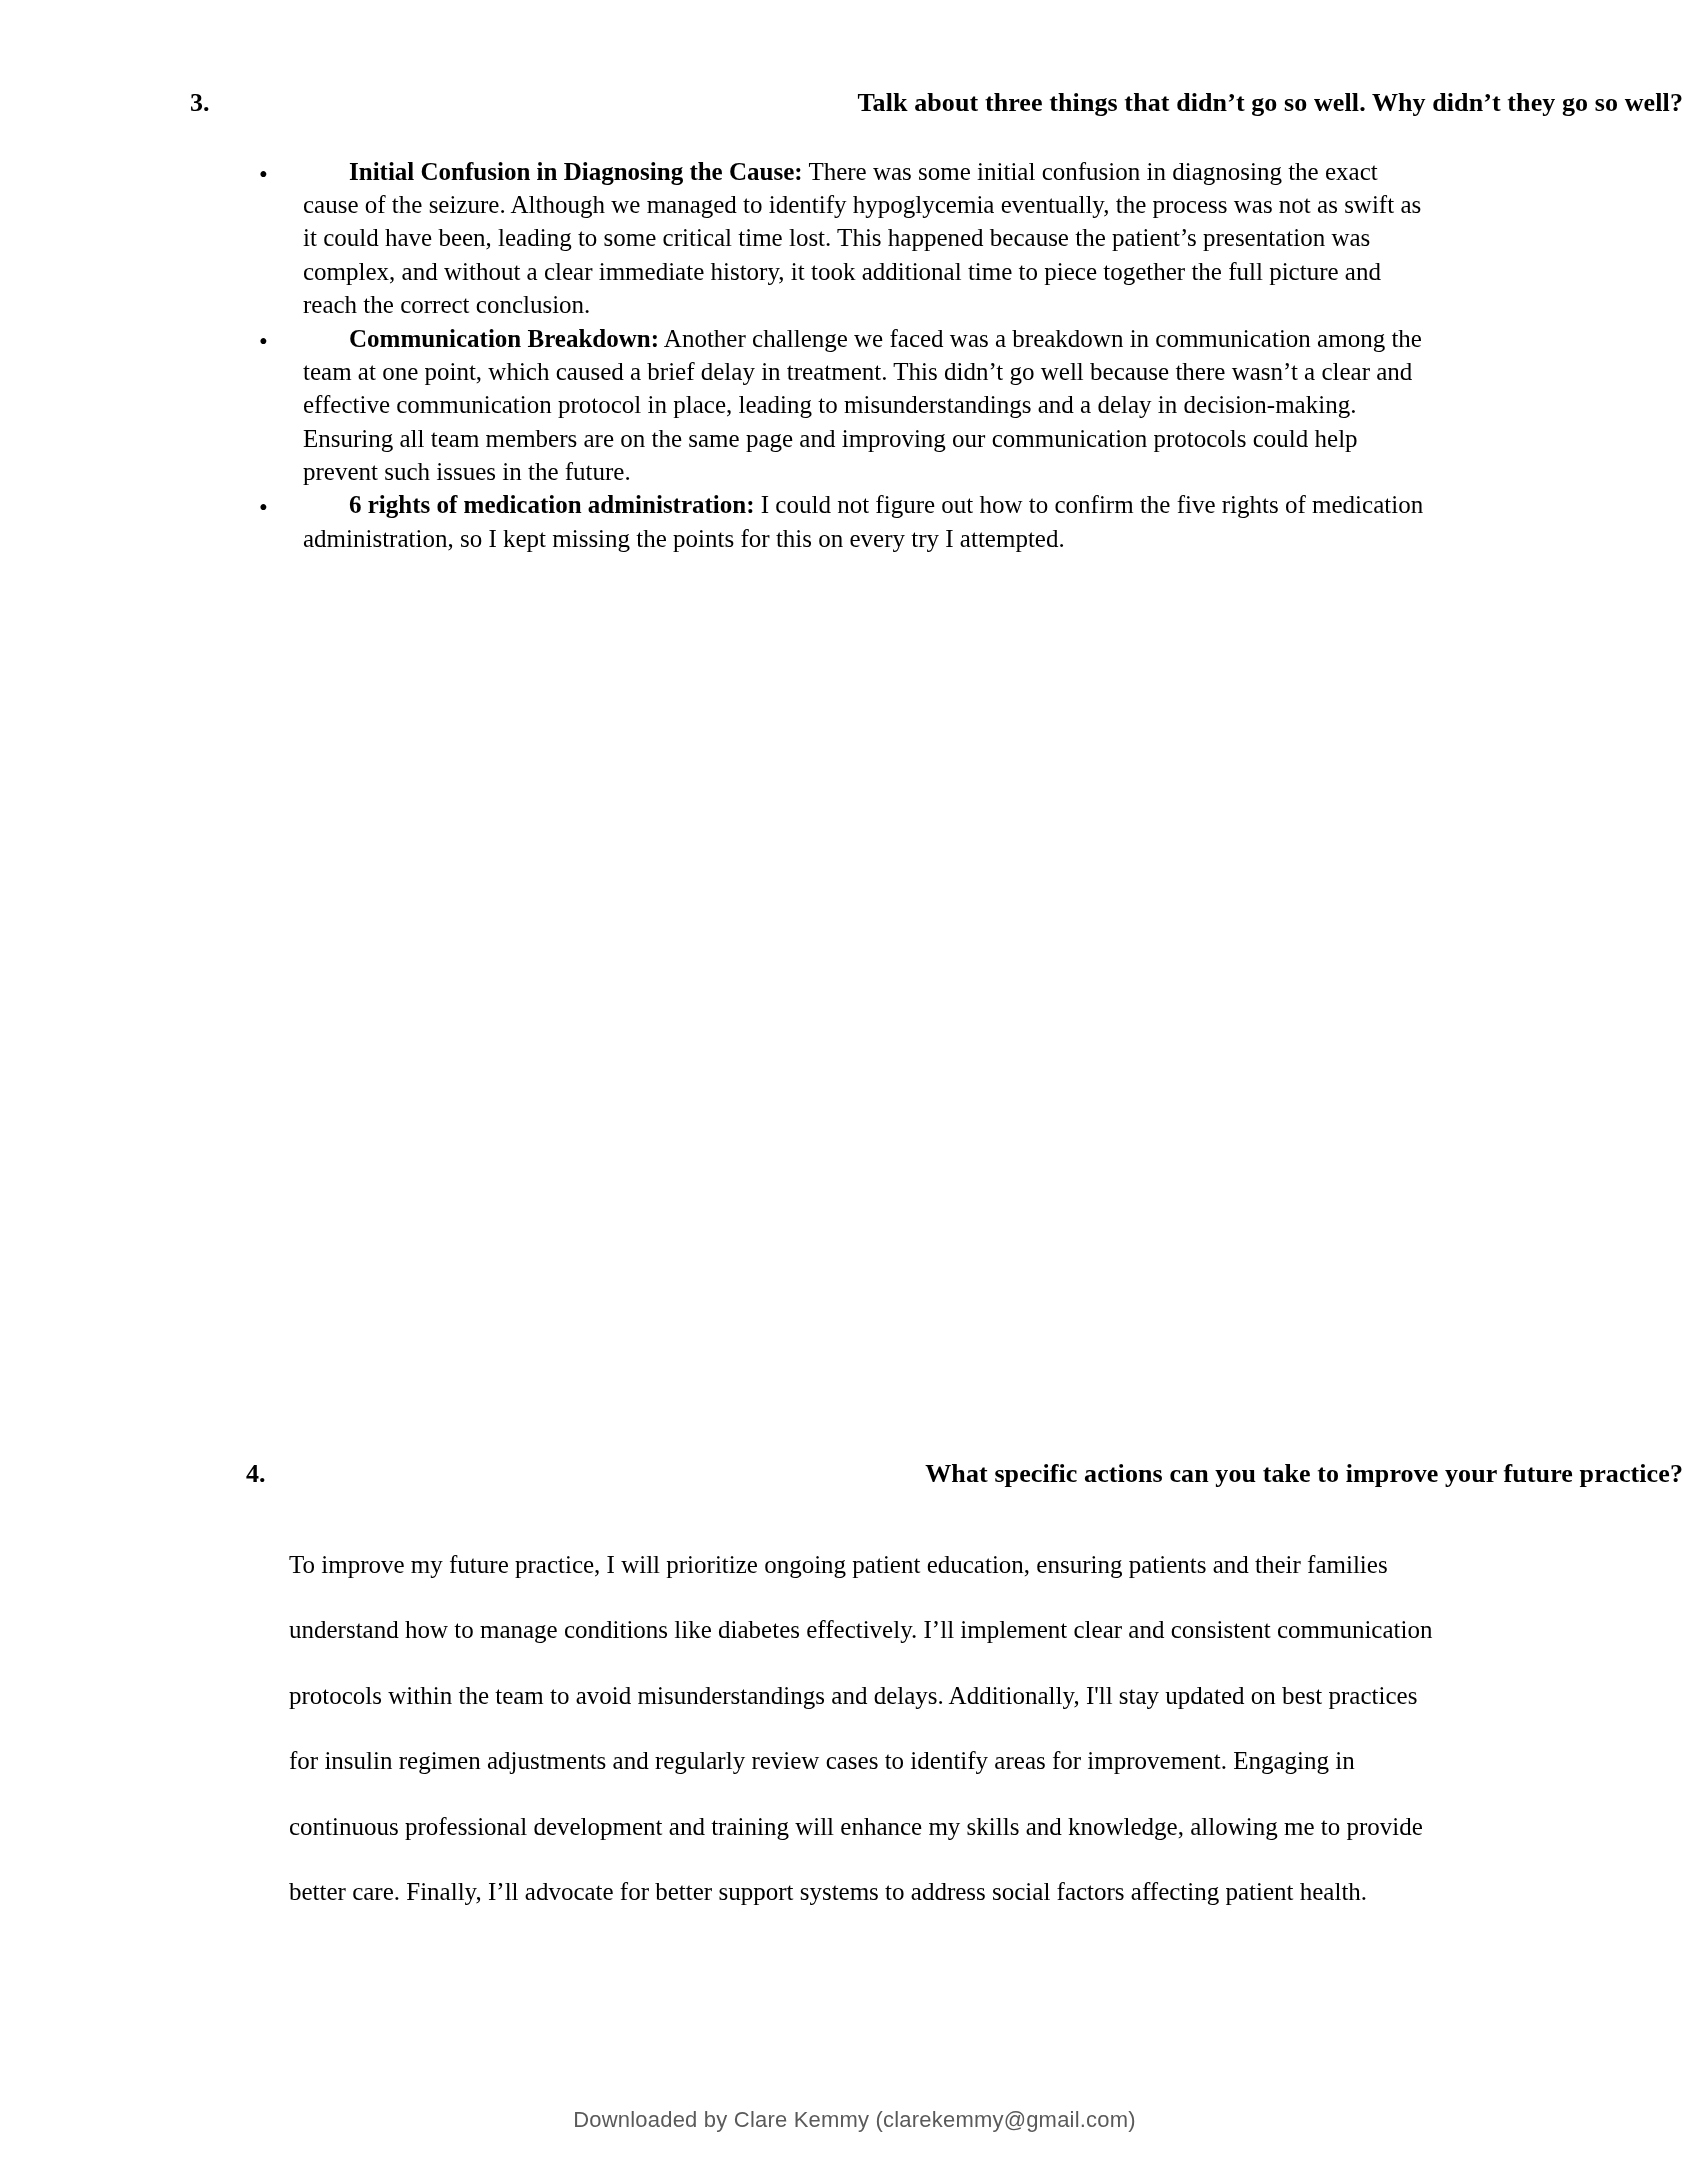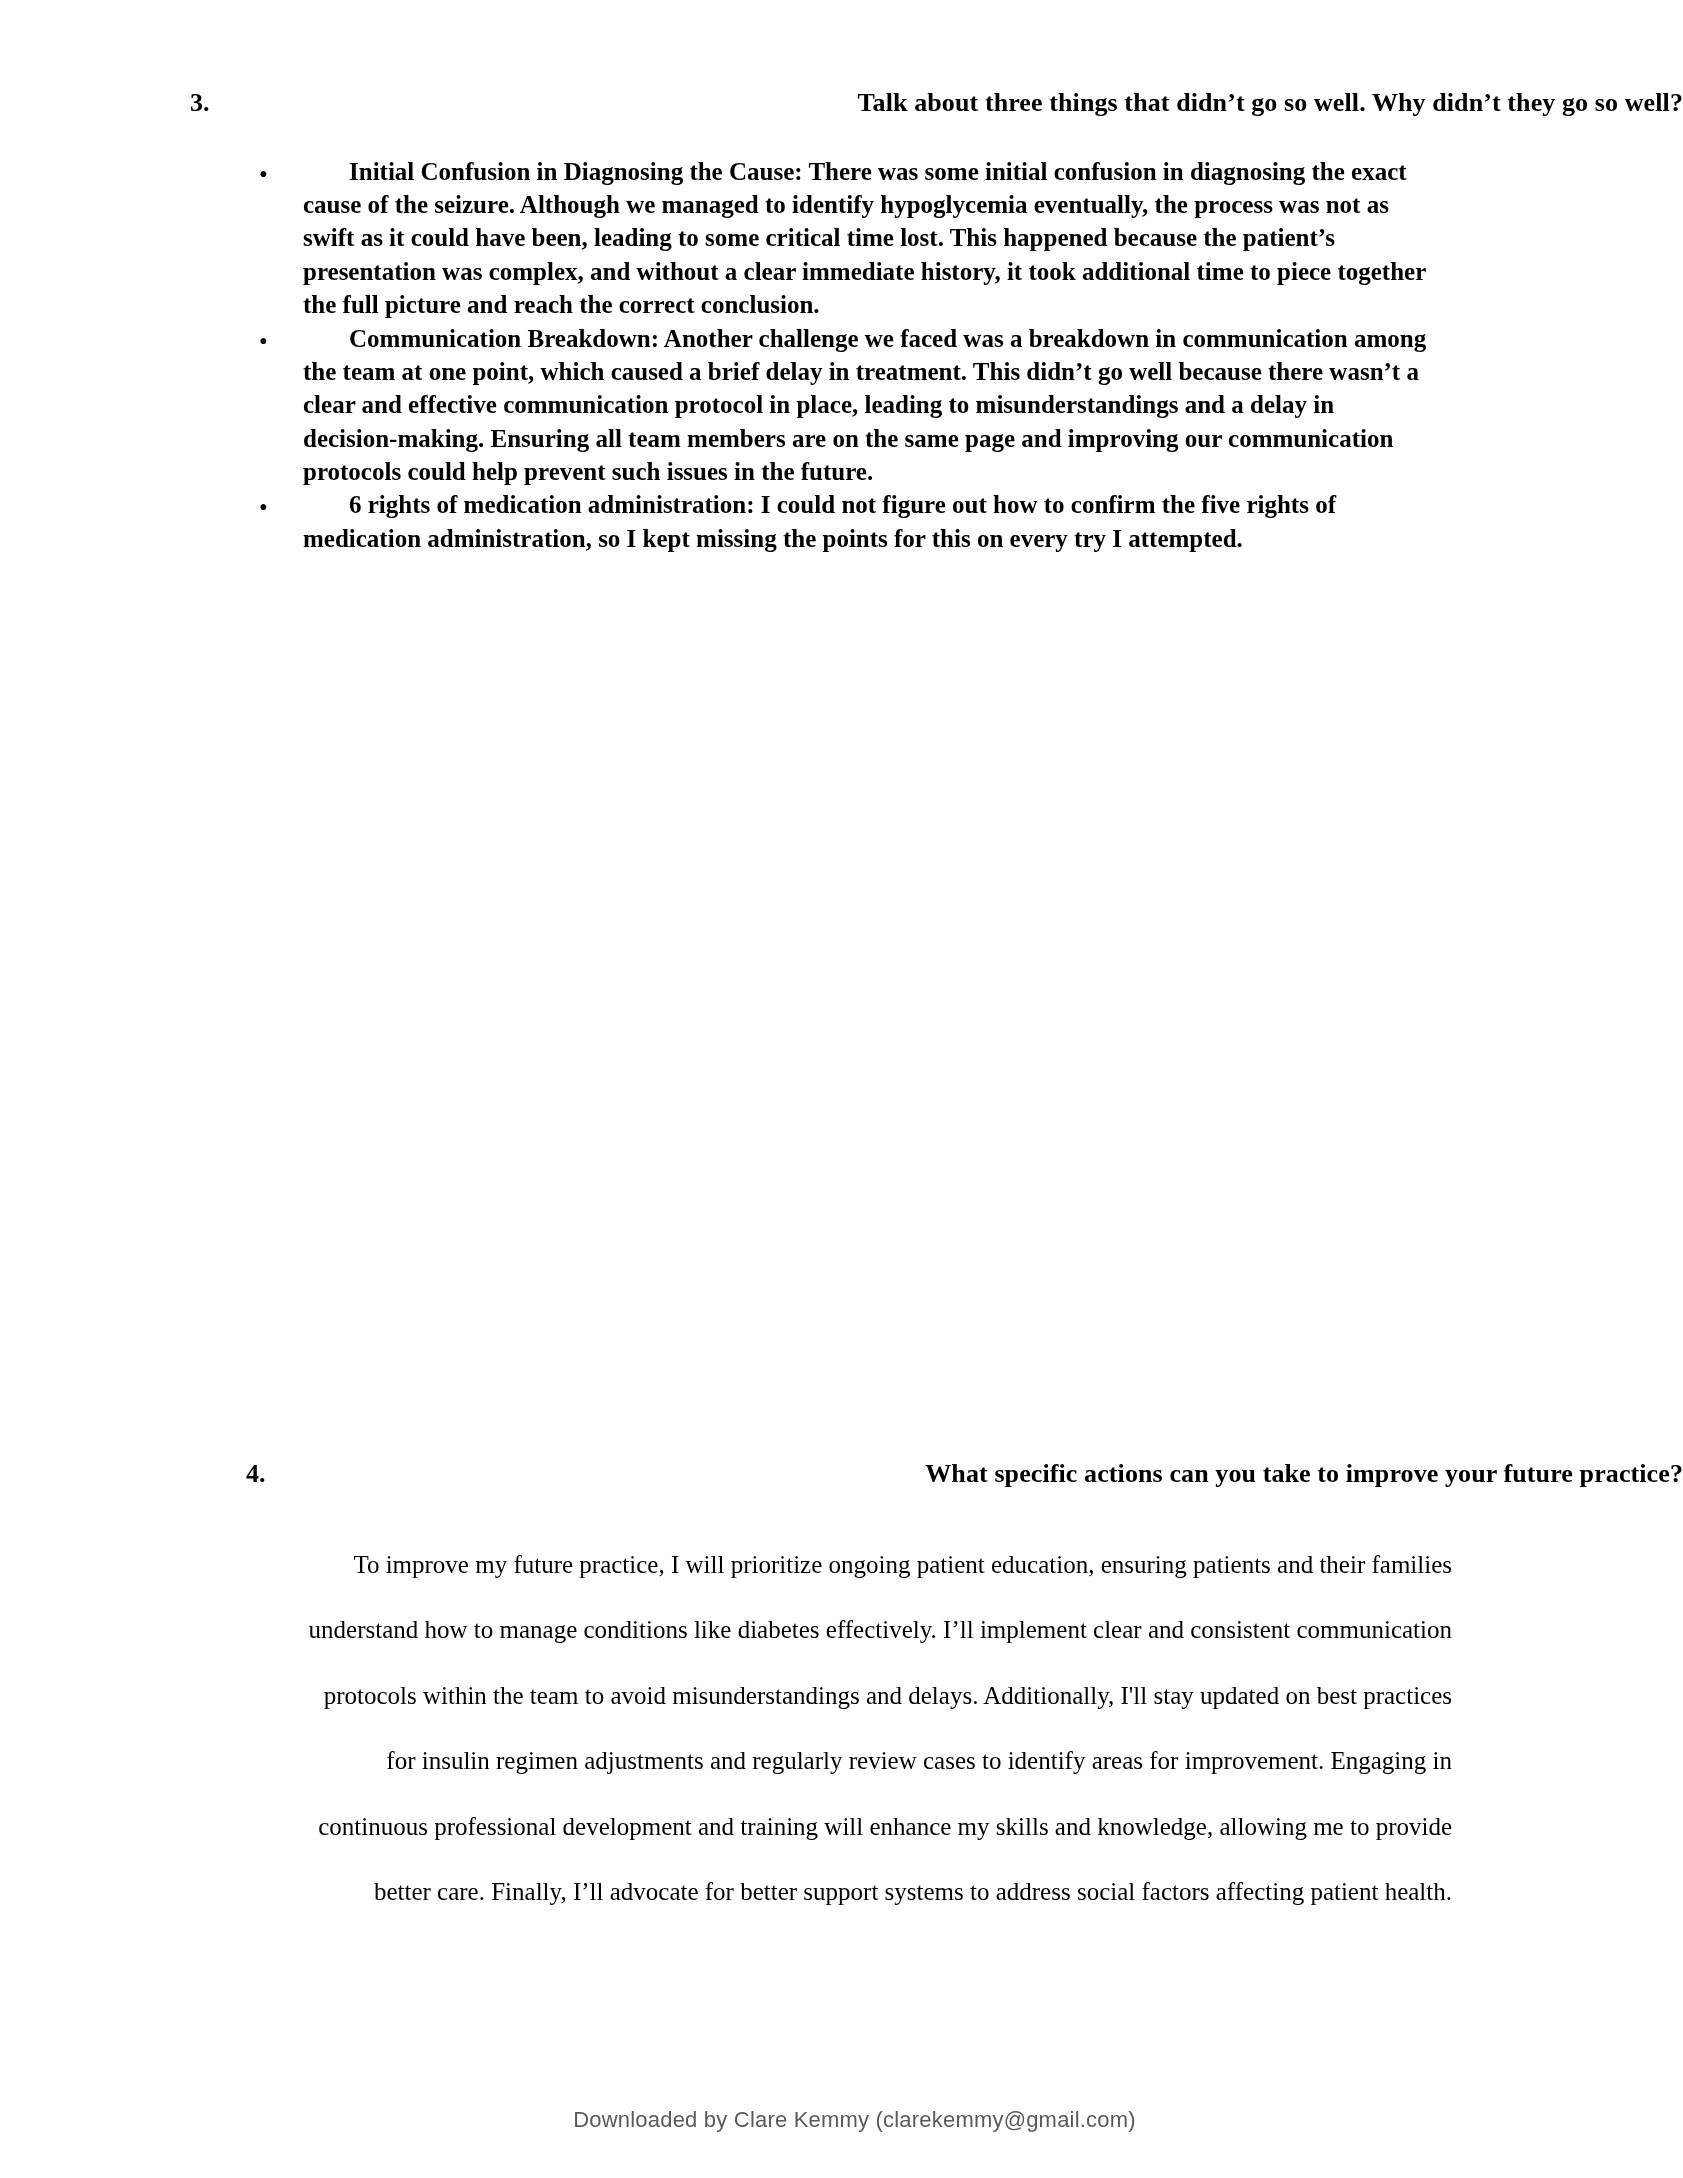--- a/index.html
+++ b/index.html
@@ -70,31 +70,31 @@
     left: 4px;
     top: 0.12em;
     font-size: 25px;
     line-height: 1.335;
   }
   ul.bullets > li .lead {
     font-weight: bold;
     margin-left: 46px;
   }
   ul.bullets > li .body {
-    font-weight: bold;
+    font-weight: normal;
   }
 
   
   .answer {
     margin-left: 289px;
     margin-top: 42px;
     width: 1163px;
     font-size: 25px;
     line-height: 2.62;
-    text-align: right;
+    text-align: left;
   }
 
   
   .footer {
     position: absolute;
     left: 13px;
     top: 2107px;
     width: 1683px;
     text-align: center;
     font-family: Liberation Sans, sans-serif;

